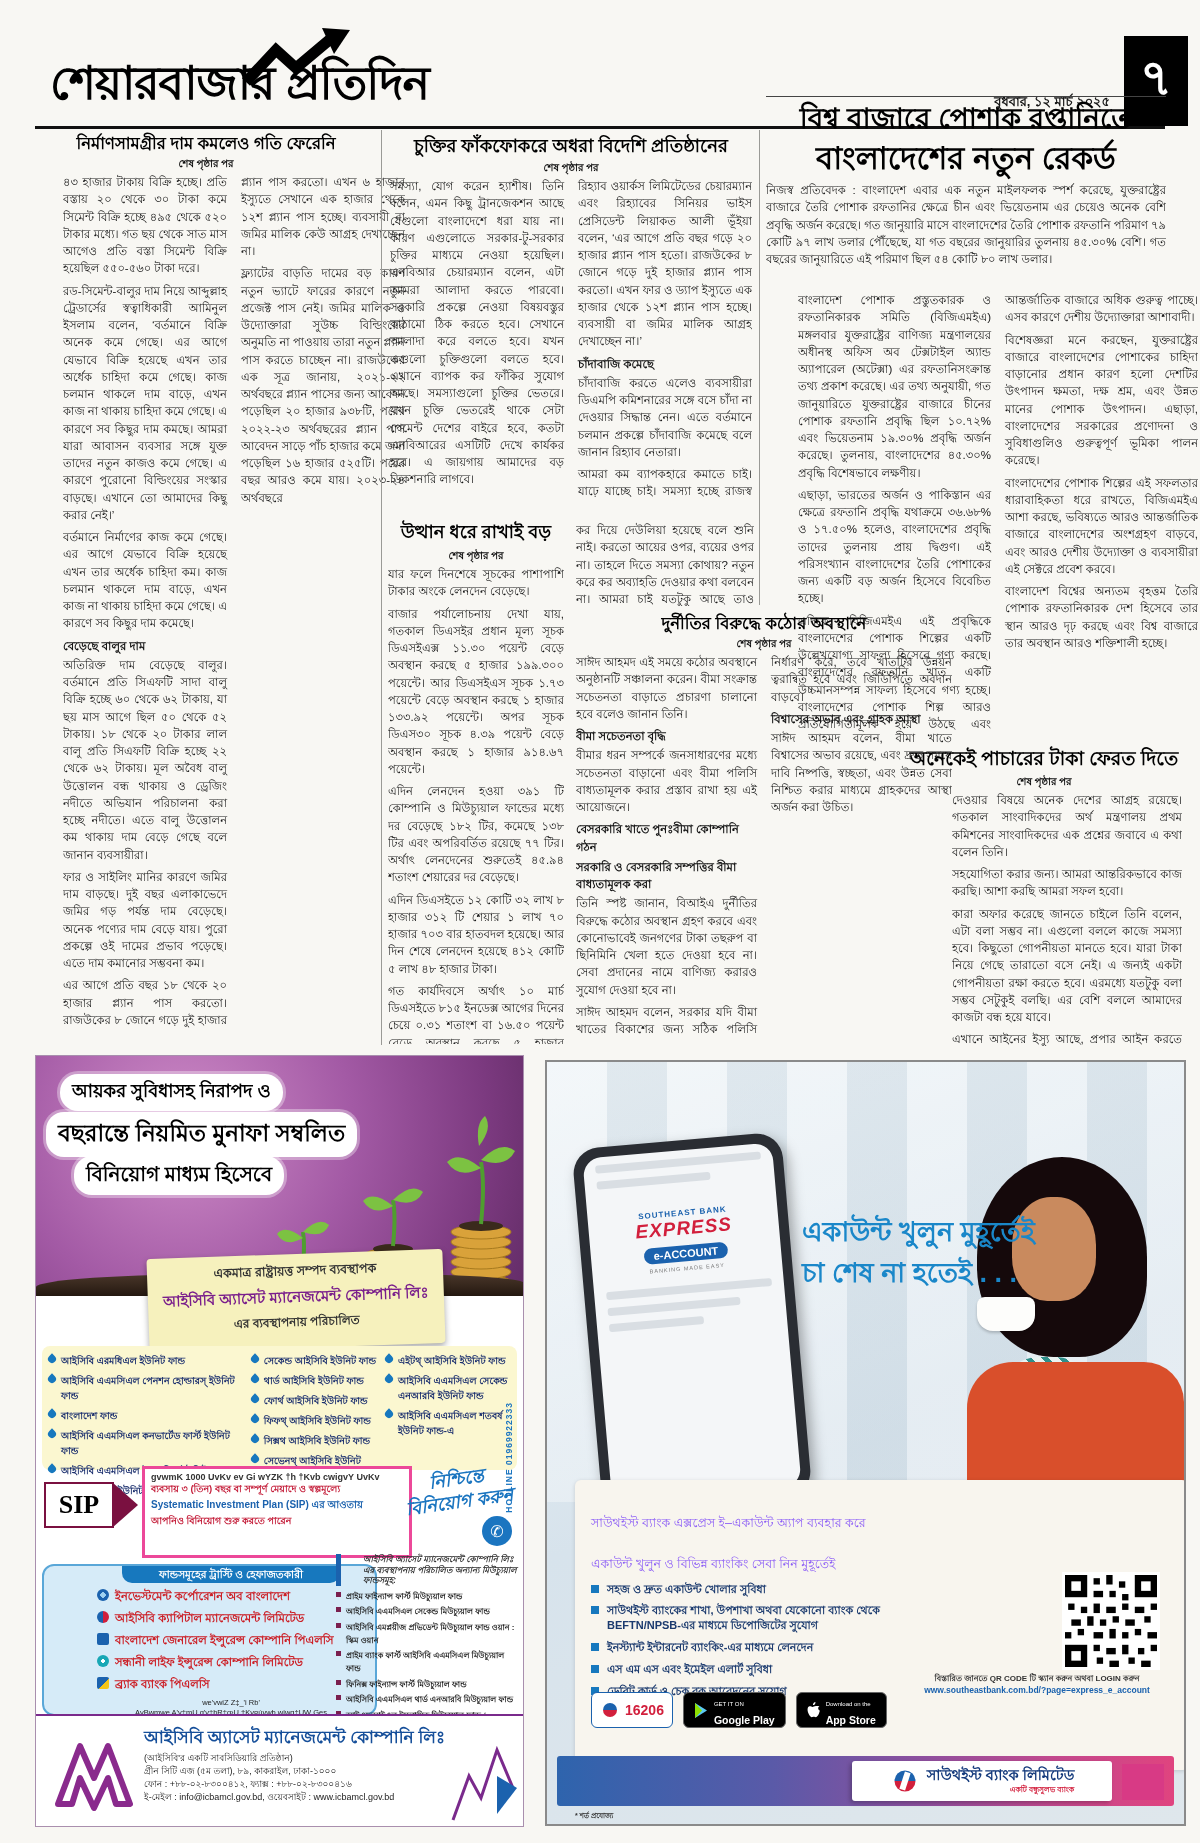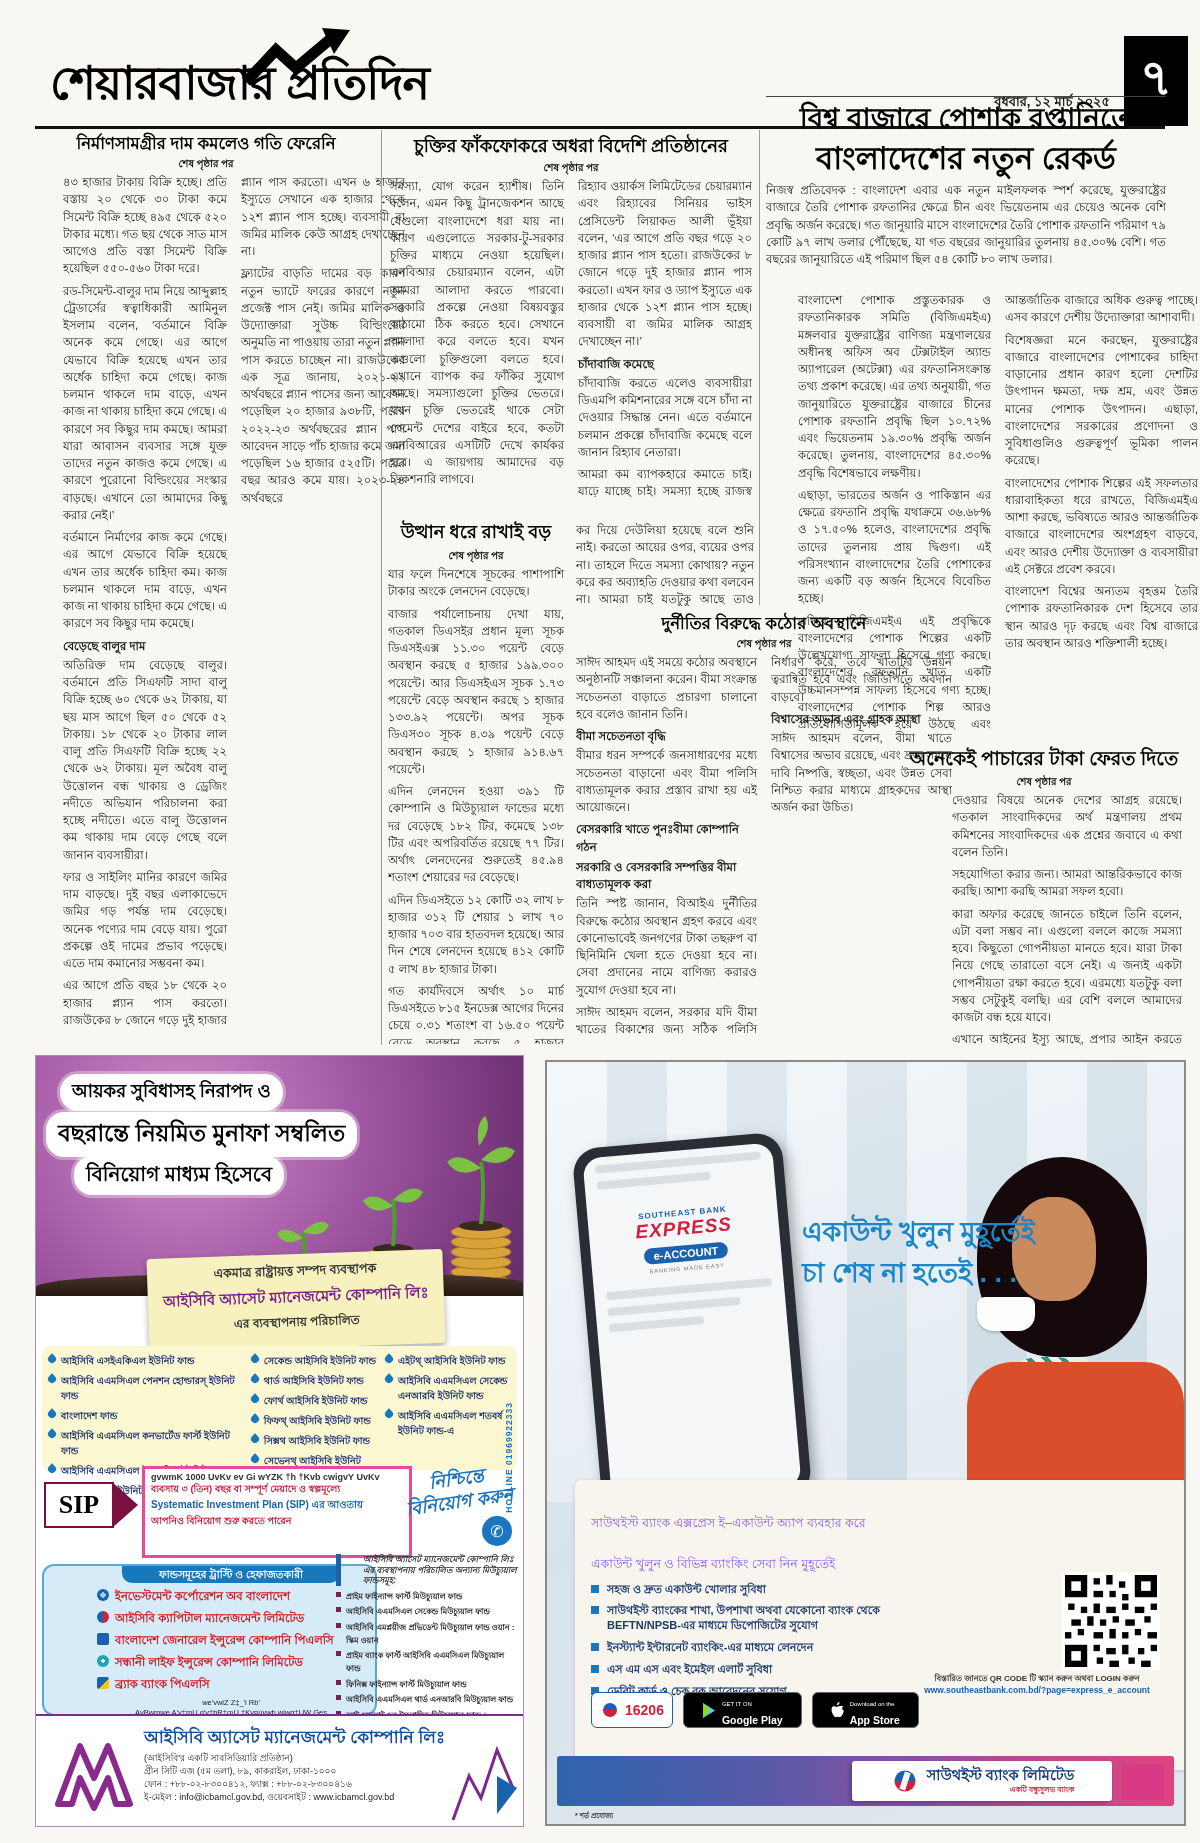--- a/index.html
+++ b/index.html
@@ -100,21 +100,21 @@
       box-shadow:0 1px 4px rgba(0,0,0,.15);padding:12px 16px;}
   .phead{font-size:12.5px;font-weight:normal;color:#8b5cf6;line-height:1.5;margin-top:22px;}
   .featlist{margin-top:8px;width:365px;}
   .featlist .featitem{font-size:11px;font-weight:bold;color:#1b3a6e;margin:0 0 7px 0;position:relative;
       padding-left:16px;line-height:1.35;}
   .featlist .featitem::before{content:"";position:absolute;left:0;top:3px;width:8px;height:8px;background:#1778be;}
   .seb-qr{right:28px;top:92px;}
   .qrcap1{right:6px;top:192px;width:290px;text-align:center;font-size:8px;font-weight:bold;color:#333;}
   .qrcap2{right:6px;top:205px;width:290px;text-align:center;font-size:8.5px;font-weight:bold;color:#1b62ae;}
   .badges{left:16px;top:212px;display:flex;gap:10px;align-items:center;}
-  .badge-dark{background:#000;color:#fff;border-radius:6px;height:30px;padding:2px 18px;display:flex;
+  .badge-dark{background:#000;color:#fff;border-radius:6px;height:30px;padding:2px 10px;display:flex;
       align-items:center;gap:6px;border:1px solid #666;}
   .badge-dark .bsmall{font-size:6px;line-height:1.1;}
   .badge-dark .bbig{font-size:10.5px;font-weight:bold;line-height:1.1;}
   .badge-sb{background:#fff;border:1px solid #1b62ae;border-radius:6px;height:30px;padding:2px 8px;
       display:flex;align-items:center;gap:5px;}
   .badge-sb .num{font-size:14px;font-weight:900;color:#d21f3c;}
   .gbar{left:10px;top:694px;width:617px;height:50px;border-radius:3px;
       background:linear-gradient(90deg,#2e64ad,#5a5aa8 35%,#8f4f9e 60%,#c2498e 80%,#e0447f);}
   .logobox{right:62px;top:5px;width:260px;height:40px;background:#fff;border-radius:3px;display:flex;
       align-items:center;justify-content:center;gap:7px;box-shadow:-2px 2px 4px rgba(0,0,0,.25);}
@@ -254,21 +254,21 @@
   </div>
 
   <div class="abs icb-yellow">
     <div class="y1">একমাত্র রাষ্ট্রায়ত্ত সম্পদ ব্যবস্থাপক</div>
     <div class="y2">আইসিবি অ্যাসেট ম্যানেজমেন্ট কোম্পানি লিঃ</div>
     <div class="y3">এর ব্যবস্থাপনায় পরিচালিত</div>
   </div>
 
   <div class="abs icb-funds">
     <div class="fundcol" style="flex:1.7;">
-        <div class="fitem">আইসিবি এসইএকিএল ইউনিট ফান্ড</div>
+        <div class="fitem">আইসিবি এরমধিএল ইউনিট ফান্ড</div>
         <div class="fitem">আইসিবি এএমসিএল পেনশন হোল্ডারস্ ইউনিট ফান্ড</div>
         <div class="fitem">বাংলাদেশ ফান্ড</div>
         <div class="fitem">আইসিবি এএমসিএল কনভার্টেড ফার্স্ট ইউনিট ফান্ড</div>
         <div class="fitem">আইসিবি এএমসিএল ইসলামিক ইউনিট ফান্ড</div>
         <div class="fitem">ফার্স্ট আইসিবি ইউনিট ফান্ড</div>
       </div>
     <div class="fundcol" style="flex:1.1;">
         <div class="fitem">সেকেন্ড আইসিবি ইউনিট ফান্ড</div>
         <div class="fitem">থার্ড আইসিবি ইউনিট ফান্ড</div>
         <div class="fitem">ফোর্থ আইসিবি ইউনিট ফান্ড</div>

